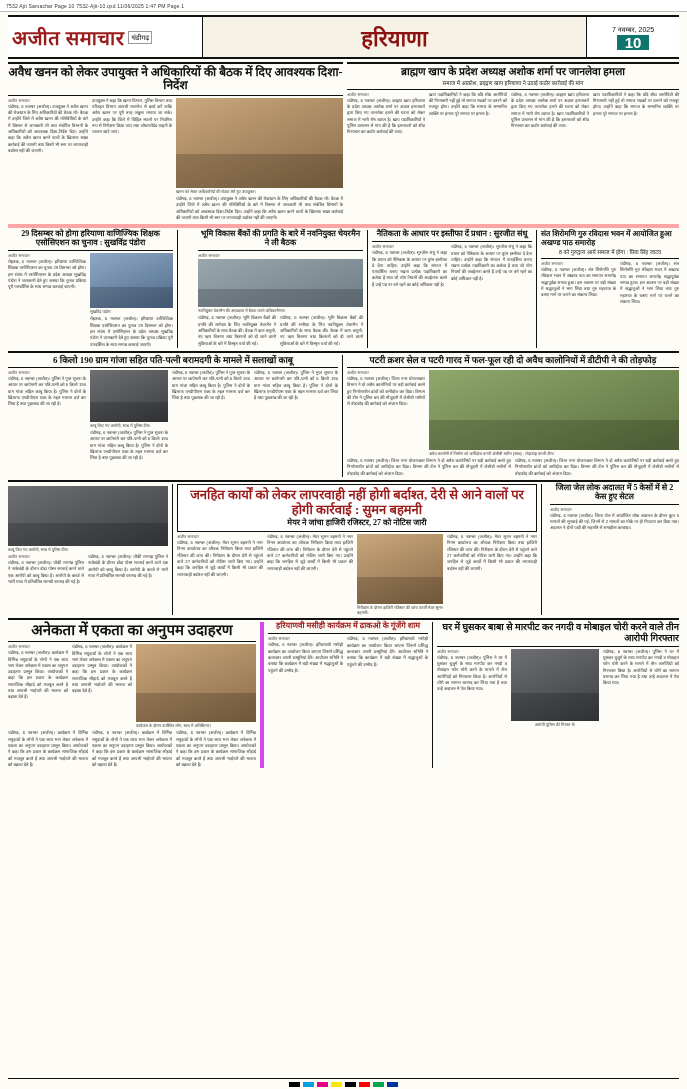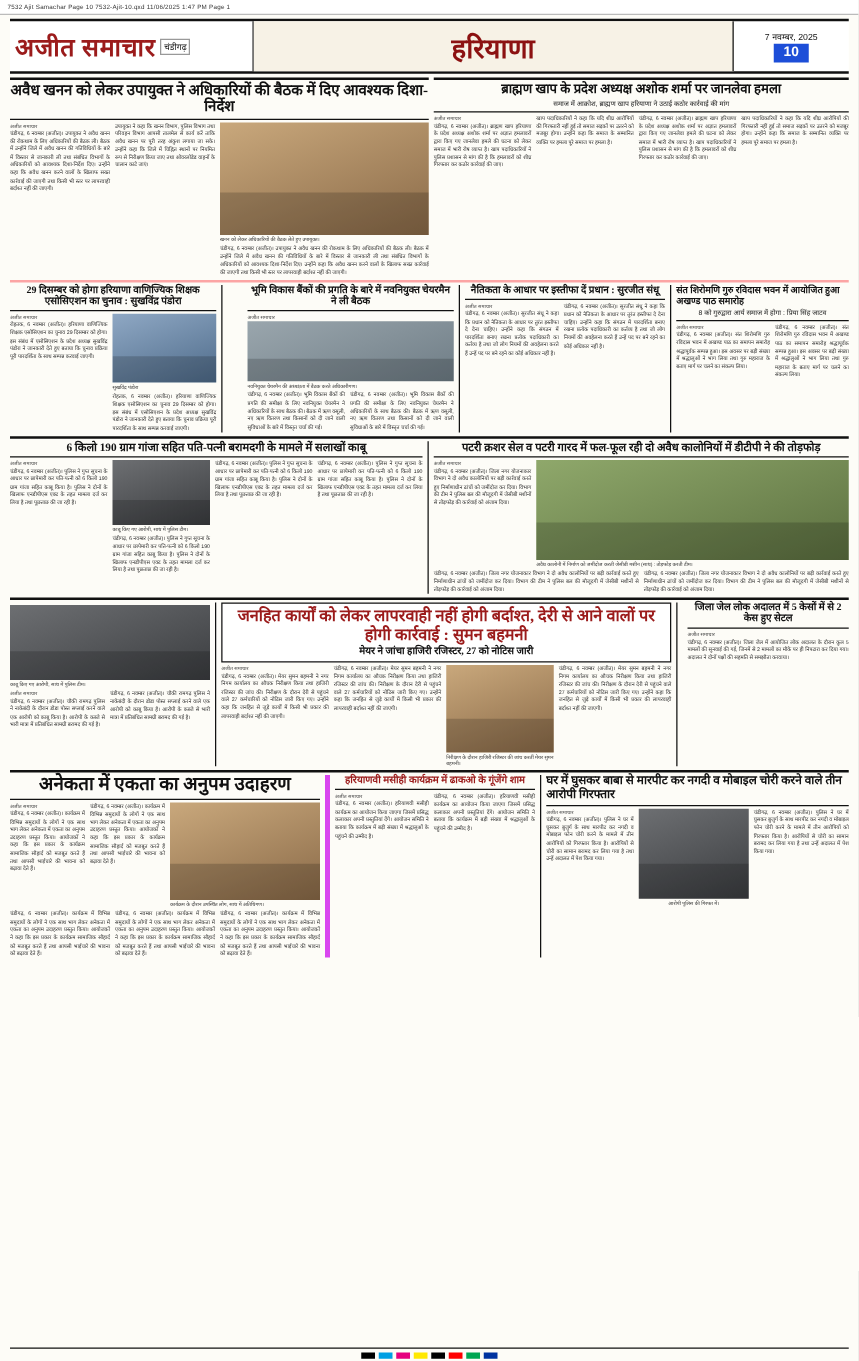--- a/index.html
+++ b/index.html
@@ -9,21 +9,21 @@
   .inner{padding:3px 8px 0 8px;}
   
   .masthead{border:2px solid #111;border-left:none;border-right:none;display:flex;align-items:stretch;height:40px;margin-bottom:3px;background:#fff;}
   .mh-left{width:190px;border-right:1px solid #111;display:flex;align-items:center;padding-left:4px;gap:4px;}
   .mh-logo{font-size:20px;font-weight:bold;color:#9b1b1b;font-family:"Liberation Serif",serif;letter-spacing:0.5px;}
   .mh-city{font-size:7px;color:#111;border:1px solid #999;padding:1px 2px;}
   .mh-mid{flex:1;display:flex;align-items:center;justify-content:center;border-right:1px solid #111;background:#f7f2e6;}
   .mh-mid span{font-size:22px;font-weight:bold;color:#8c1212;font-family:"Liberation Serif",serif;}
   .mh-right{width:92px;display:flex;flex-direction:column;align-items:center;justify-content:center;}
   .mh-date{font-size:7px;color:#111;margin-bottom:1px;}
-  .mh-pageno{background:#1d4ed8;color:#fff;font-size:11px;font-weight:bold;padding:0 8px;line-height:15px;}
+  .mh-pageno{background:#0f766e;color:#fff;font-size:15px;font-weight:bold;padding:0 8px;line-height:15px;}
   
   .cols{display:flex;gap:4px;}
   .hl{font-family:"Liberation Serif",serif;font-weight:bold;color:#111;line-height:1.12;}
   .hl-red{color:#9b1b1b;}
   .sub{font-size:5.5px;color:#222;text-align:center;margin-top:1px;}
   .body-txt{font-size:4.2px;line-height:1.5;color:#2a2a2a;text-align:justify;}
   .cap{font-size:4px;color:#333;line-height:1.3;margin-top:1px;}
   .ph{background:linear-gradient(160deg,#9aa6ad,#6f7d86);position:relative;overflow:hidden;}
   .ph.warm{background:linear-gradient(160deg,#c9a87c,#8a6a48);}
   .ph.green{background:linear-gradient(160deg,#8fa86b,#5c7040);}
@@ -99,21 +99,21 @@
           <div style="width:78px;">
             <div class="body-txt">चंडीगढ़, 6 नवम्बर (अजीत)। ब्राह्मण खाप हरियाणा के प्रदेश अध्यक्ष अशोक शर्मा पर अज्ञात हमलावरों द्वारा किए गए जानलेवा हमले की घटना को लेकर समाज में भारी रोष व्याप्त है। खाप पदाधिकारियों ने पुलिस प्रशासन से मांग की है कि हमलावरों को शीघ्र गिरफ्तार कर कठोर कार्रवाई की जाए।</div>
           </div>
           <div style="flex:1;">
             <div class="body-txt">खाप पदाधिकारियों ने कहा कि यदि शीघ्र आरोपियों की गिरफ्तारी नहीं हुई तो समाज सड़कों पर उतरने को मजबूर होगा। उन्होंने कहा कि समाज के सम्मानित व्यक्ति पर हमला पूरे समाज पर हमला है।</div>
           </div>
         </div>
       </div>
     </div>
 
-    <div class="cols" style="margin-top:3px;border-top:2px solid #fca5a5;padding-top:2px;">
+    <div class="cols" style="margin-top:3px;border-top:4px solid #fca5a5;padding-top:2px;">
 
       <div style="width:165px;">
         <div class="hl" style="font-size:8px;text-align:center;border-bottom:1px solid #111;padding-bottom:2px;">29 दिसम्बर को होगा हरियाणा वाणिज्यिक शिक्षक एसोसिएशन का चुनाव : सुखविंद्र पंडोरा</div>
         <div class="cols" style="margin-top:2px;">
           <div style="width:78px;">
             <div class="byline">अजीत समाचार</div>
             <div class="body-txt">रोहतक, 6 नवम्बर (अजीत)। हरियाणा वाणिज्यिक शिक्षक एसोसिएशन का चुनाव 29 दिसम्बर को होगा। इस संबंध में एसोसिएशन के प्रदेश अध्यक्ष सुखविंद्र पंडोरा ने जानकारी देते हुए बताया कि चुनाव प्रक्रिया पूरी पारदर्शिता के साथ सम्पन्न करवाई जाएगी।</div>
           </div>
           <div style="flex:1;">
             <div class="ph blue" style="height:55px;"></div>
@@ -295,21 +295,21 @@
             <div class="byline">अजीत समाचार</div>
             <div class="body-txt">चंडीगढ़, 6 नवम्बर (अजीत)। हरियाणवी मसीही कार्यक्रम का आयोजन किया जाएगा जिसमें प्रसिद्ध कलाकार अपनी प्रस्तुतियां देंगे। आयोजन समिति ने बताया कि कार्यक्रम में बड़ी संख्या में श्रद्धालुओं के पहुंचने की उम्मीद है।</div>
           </div>
           <div style="flex:1;">
               <div class="body-txt">चंडीगढ़, 6 नवम्बर (अजीत)। हरियाणवी मसीही कार्यक्रम का आयोजन किया जाएगा जिसमें प्रसिद्ध कलाकार अपनी प्रस्तुतियां देंगे। आयोजन समिति ने बताया कि कार्यक्रम में बड़ी संख्या में श्रद्धालुओं के पहुंचने की उम्मीद है।</div>
             </div>
         </div>
       </div>
 
       <div style="flex:1;border-left:1px solid #111;padding-left:4px;">
-        <div class="hl" style="font-size:9.5px;text-align:left;border-bottom:1px solid #111;padding-bottom:2px;">घर में घुसकर बाबा से मारपीट कर नगदी व मोबाइल चोरी करने वाले तीन आरोपी गिरफ्तार</div>
+        <div class="hl" style="font-size:9.5px;text-align:right;border-bottom:1px solid #111;padding-bottom:2px;">घर में घुसकर बाबा से मारपीट कर नगदी व मोबाइल चोरी करने वाले तीन आरोपी गिरफ्तार</div>
         <div class="cols" style="margin-top:2px;">
           <div style="width:70px;">
             <div class="byline">अजीत समाचार</div>
             <div class="body-txt">चंडीगढ़, 6 नवम्बर (अजीत)। पुलिस ने घर में घुसकर बुजुर्ग के साथ मारपीट कर नगदी व मोबाइल फोन चोरी करने के मामले में तीन आरोपियों को गिरफ्तार किया है। आरोपियों से चोरी का सामान बरामद कर लिया गया है तथा उन्हें अदालत में पेश किया गया।</div>
           </div>
           <div style="width:88px;">
             <div class="ph dark" style="height:72px;"></div>
             <div class="cap" style="text-align:center;">आरोपी पुलिस की गिरफ्त में।</div>
           </div>
           <div style="flex:1;">

